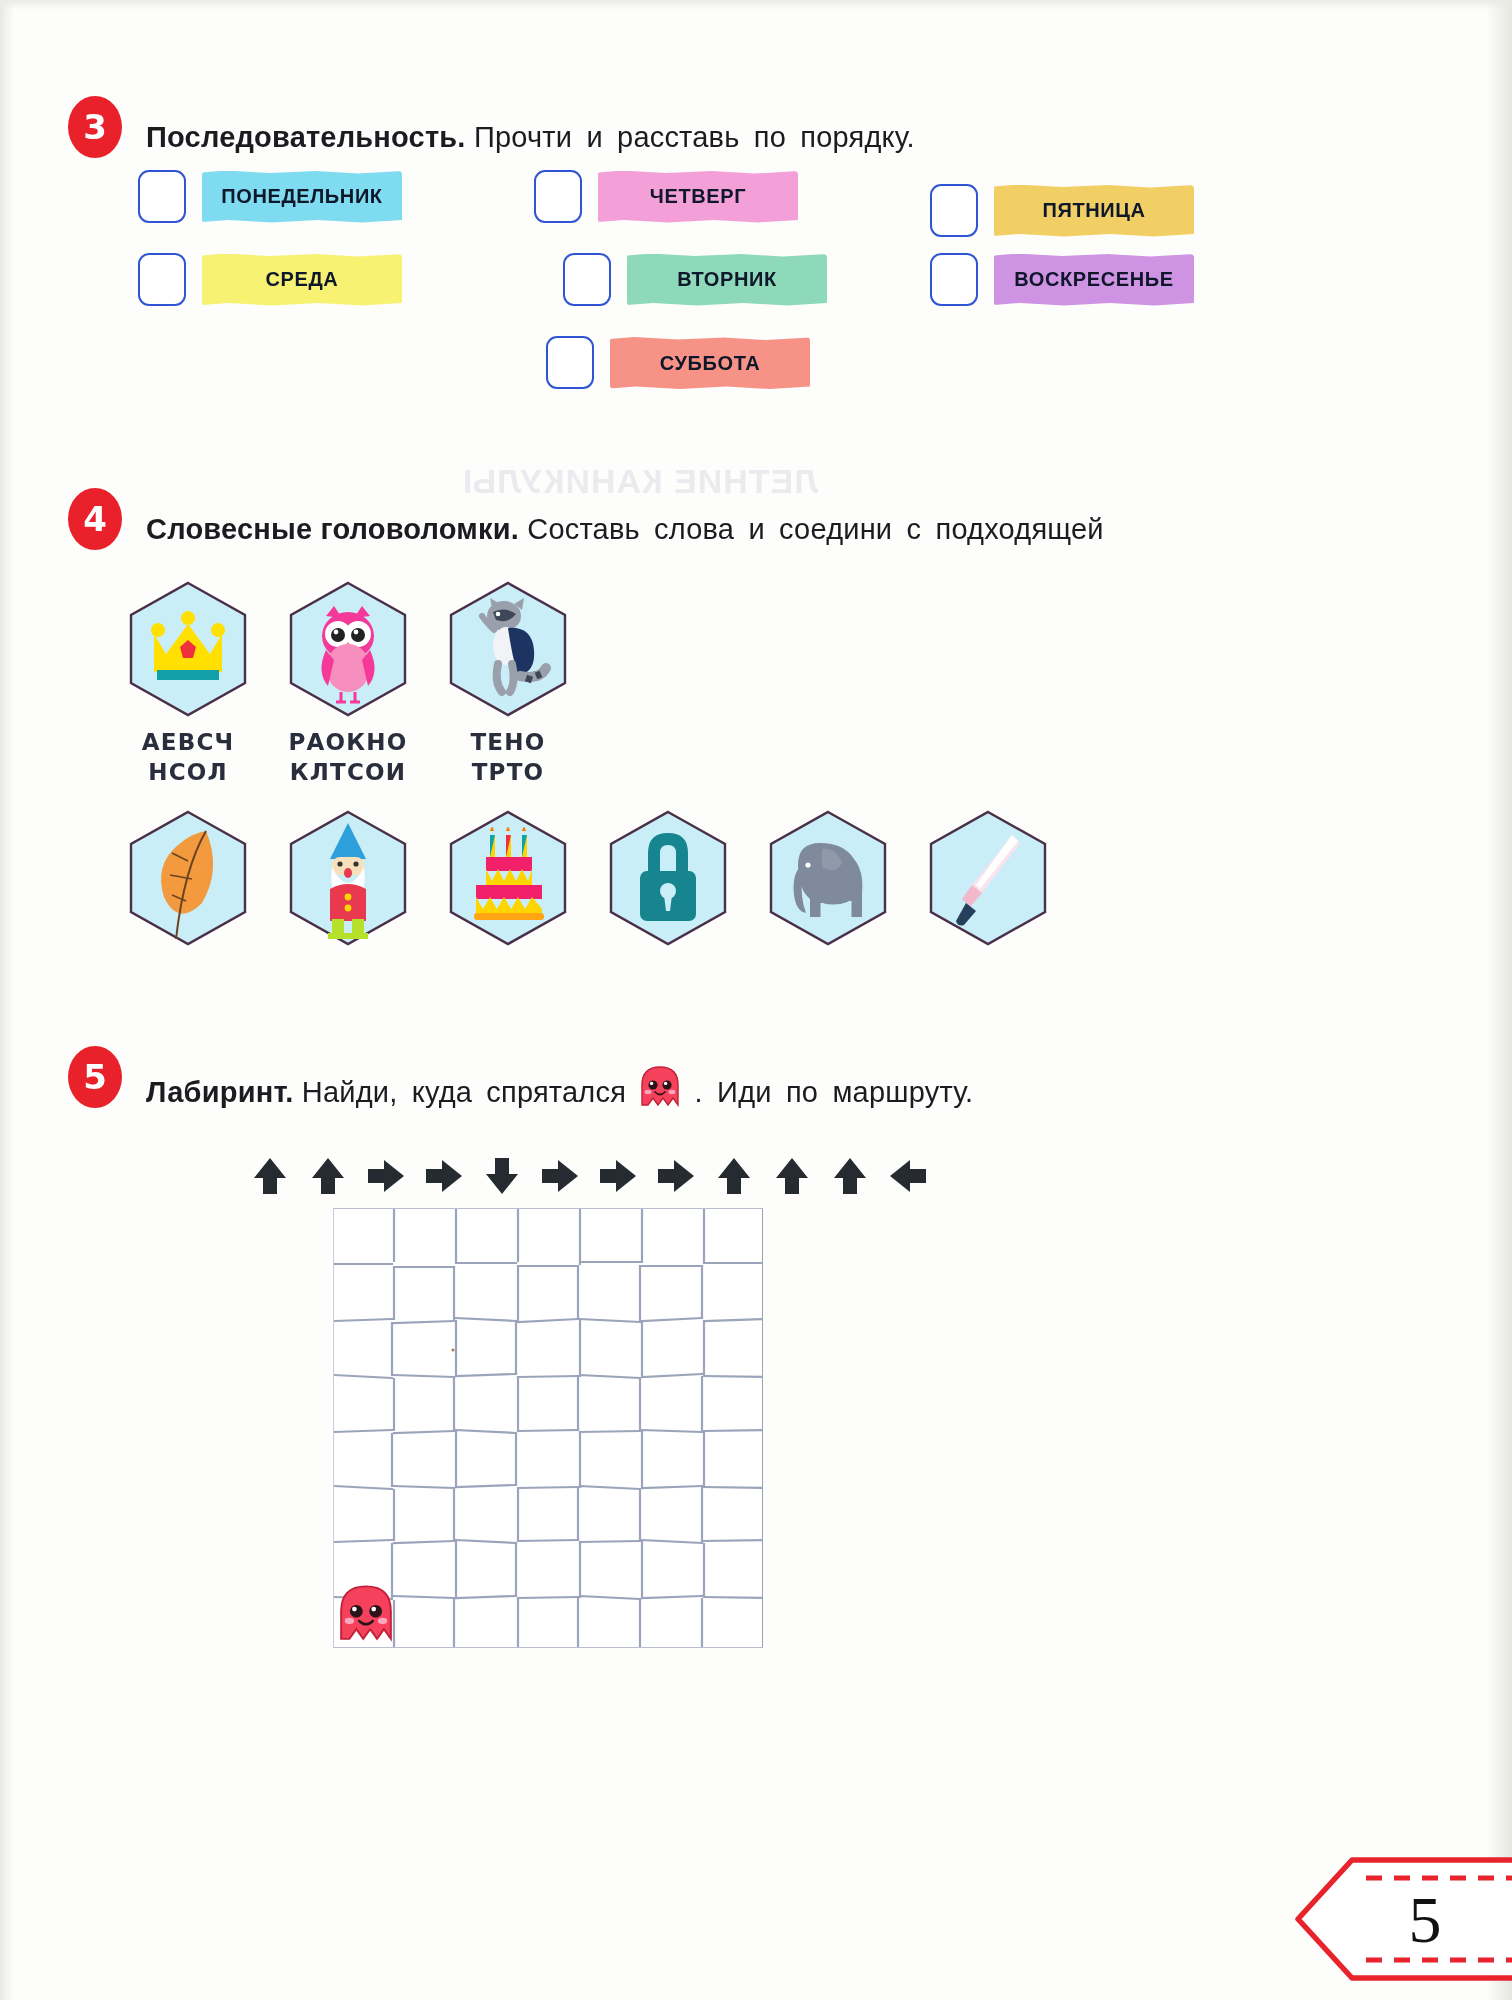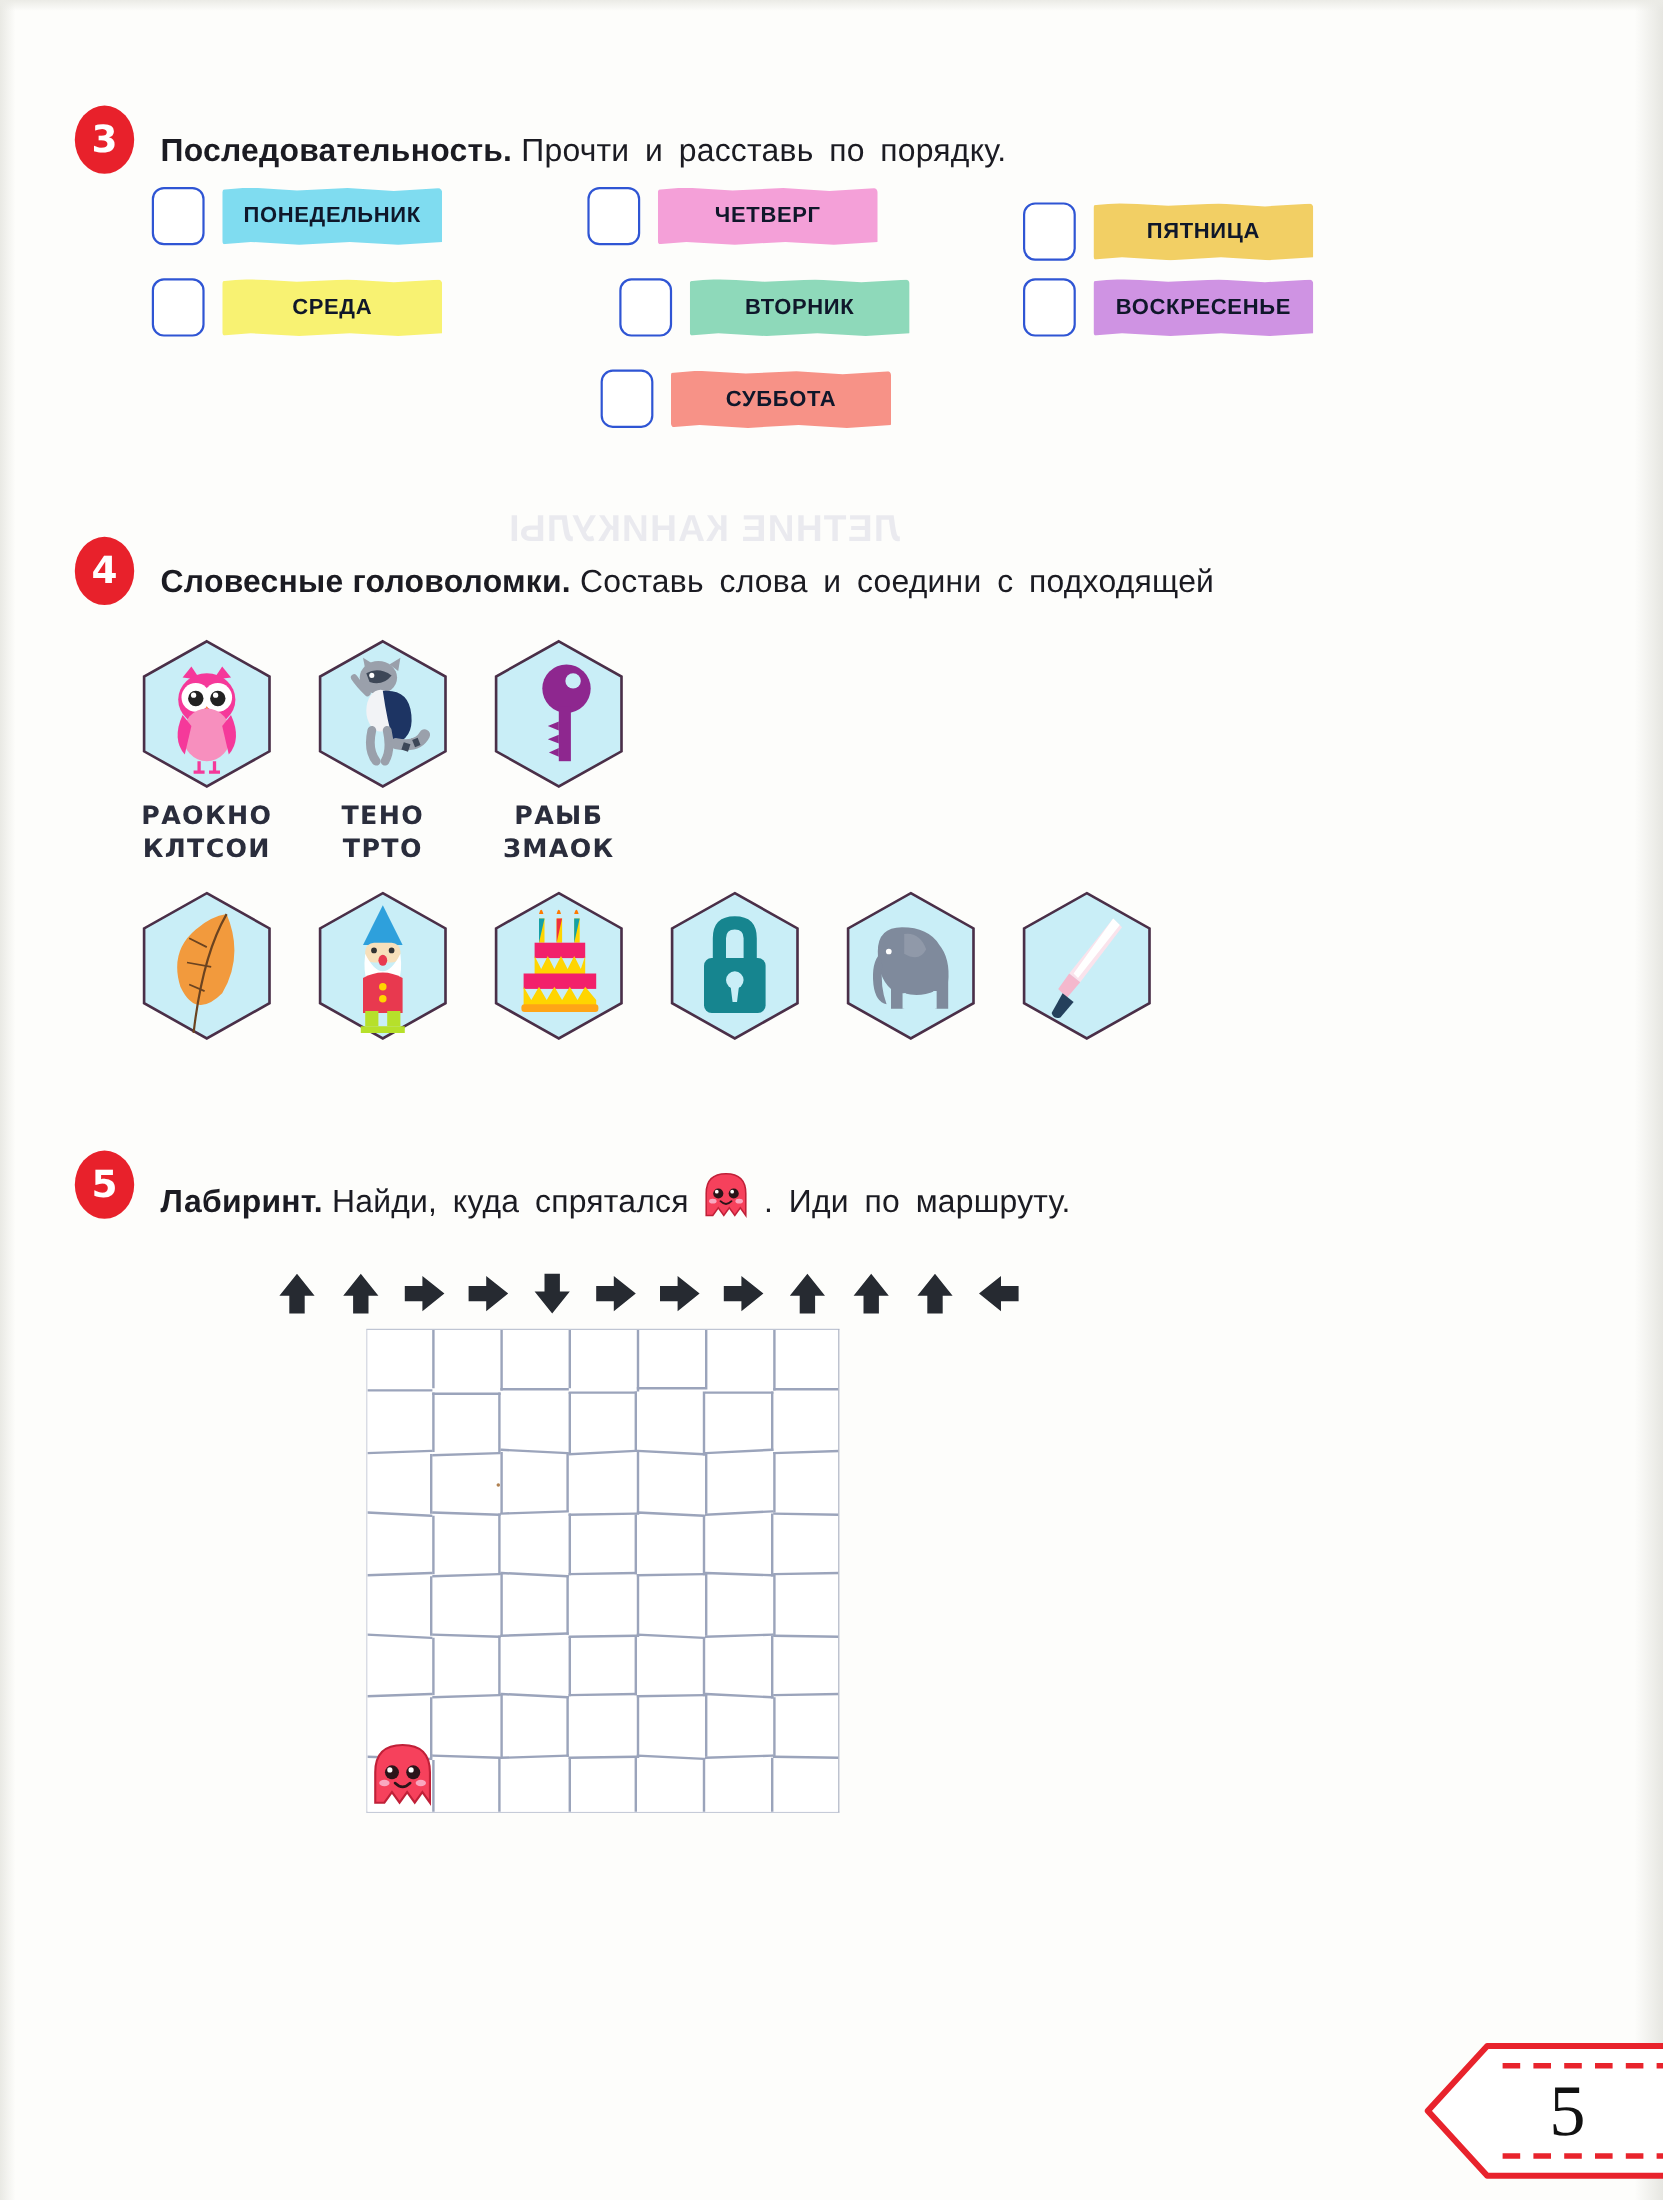--- a/index.html
+++ b/index.html
@@ -179,20 +179,37 @@
   <div class="badge">4</div>
   <div class="task-head">
     <b>Словесные головоломки.</b>
     <span class="spaced">Составь слова и соедини с подходящей</span>
   </div>
 
   <div class="hexwrap">
 
     <div class="hexrow">
 
+      <div class="hexitem">
+        <div class="hex">
+          <svg width="124" height="138" viewBox="0 0 124 138">
+            <polygon points="62,3 119,35 119,103 62,135 5,103 5,35" fill="#c9eef7" stroke="#4a2f48" stroke-width="2.4"></polygon>
+            <circle cx="32" cy="50" r="7" fill="#ffe000"></circle>
+              <circle cx="62" cy="38" r="7" fill="#ffe000"></circle>
+              <circle cx="92" cy="50" r="7" fill="#ffe000"></circle>
+            <path d="M28 54 L40 74 L62 44 L84 74 L96 54 L96 92 L28 92 Z" fill="#ffe000"></path>
+            <rect x="31" y="90" width="62" height="10" fill="#13a0a8"></rect>
+            <polygon points="62,60 70,67 67,78 57,78 54,67" fill="#f0303c"></polygon>
+          </svg>
+        </div>
+        <div class="hexlabel">
+          <div>АЕВСЧ</div>
+          <div>НСОЛ</div>
+        </div>
+      </div>
 
       <div class="hexitem">
         <div class="hex">
           <svg width="124" height="138" viewBox="0 0 124 138">
             <polygon points="62,3 119,35 119,103 62,135 5,103 5,35" fill="#c9eef7" stroke="#4a2f48" stroke-width="2.4"></polygon>
             <path d="M40 36 L48 26 L56 38 Z" fill="#f5399a"></path>
               <path d="M84 36 L76 26 L68 38 Z" fill="#f5399a"></path>
             <ellipse cx="62" cy="56" rx="26" ry="24" fill="#f5399a"></ellipse>
             <circle cx="52" cy="54" r="13" fill="#fff"></circle>
               <circle cx="72" cy="54" r="13" fill="#fff"></circle>
@@ -233,35 +250,20 @@
             <path d="M80 98 L86 100 M90 96 L95 94" stroke="#3d4757" stroke-width="7"></path>
           </svg>
         </div>
         <div class="hexlabel">
           <div>ТЕНО</div>
           <div>ТРТО</div>
         </div>
       </div>
 
 
-      <div class="hexitem">
-        <div class="hex">
-          <svg width="124" height="138" viewBox="0 0 124 138">
-            <polygon points="62,3 119,35 119,103 62,135 5,103 5,35" fill="#c9eef7" stroke="#4a2f48" stroke-width="2.4"></polygon>
-            <circle cx="69" cy="46" r="22" fill="#8e278f"></circle>
-            <circle cx="75" cy="39" r="7" fill="#c9eef7"></circle>
-            <rect x="62" y="62" width="11" height="50" fill="#8e278f"></rect>
-            <path d="M62 76 L52 80 L62 84 Z M62 88 L52 92 L62 96 Z M62 100 L53 104 L62 108 Z" fill="#8e278f"></path>
-          </svg>
-        </div>
-        <div class="hexlabel">
-          <div>РАЫБ</div>
-          <div>ЗМАОК</div>
-        </div>
-      </div>
 
     </div>
 
     <div class="hexrow hexrow2">
 
       <div class="hexitem">
         <div class="hex">
           <svg width="124" height="138" viewBox="0 0 124 138">
             <polygon points="62,3 119,35 119,103 62,135 5,103 5,35" fill="#c9eef7" stroke="#4a2f48" stroke-width="2.4"></polygon>
             <path d="M80 22 Q96 60 76 94 Q52 118 38 88 Q28 56 52 36 Q66 24 80 22 Z" fill="#f29a3d"></path>

